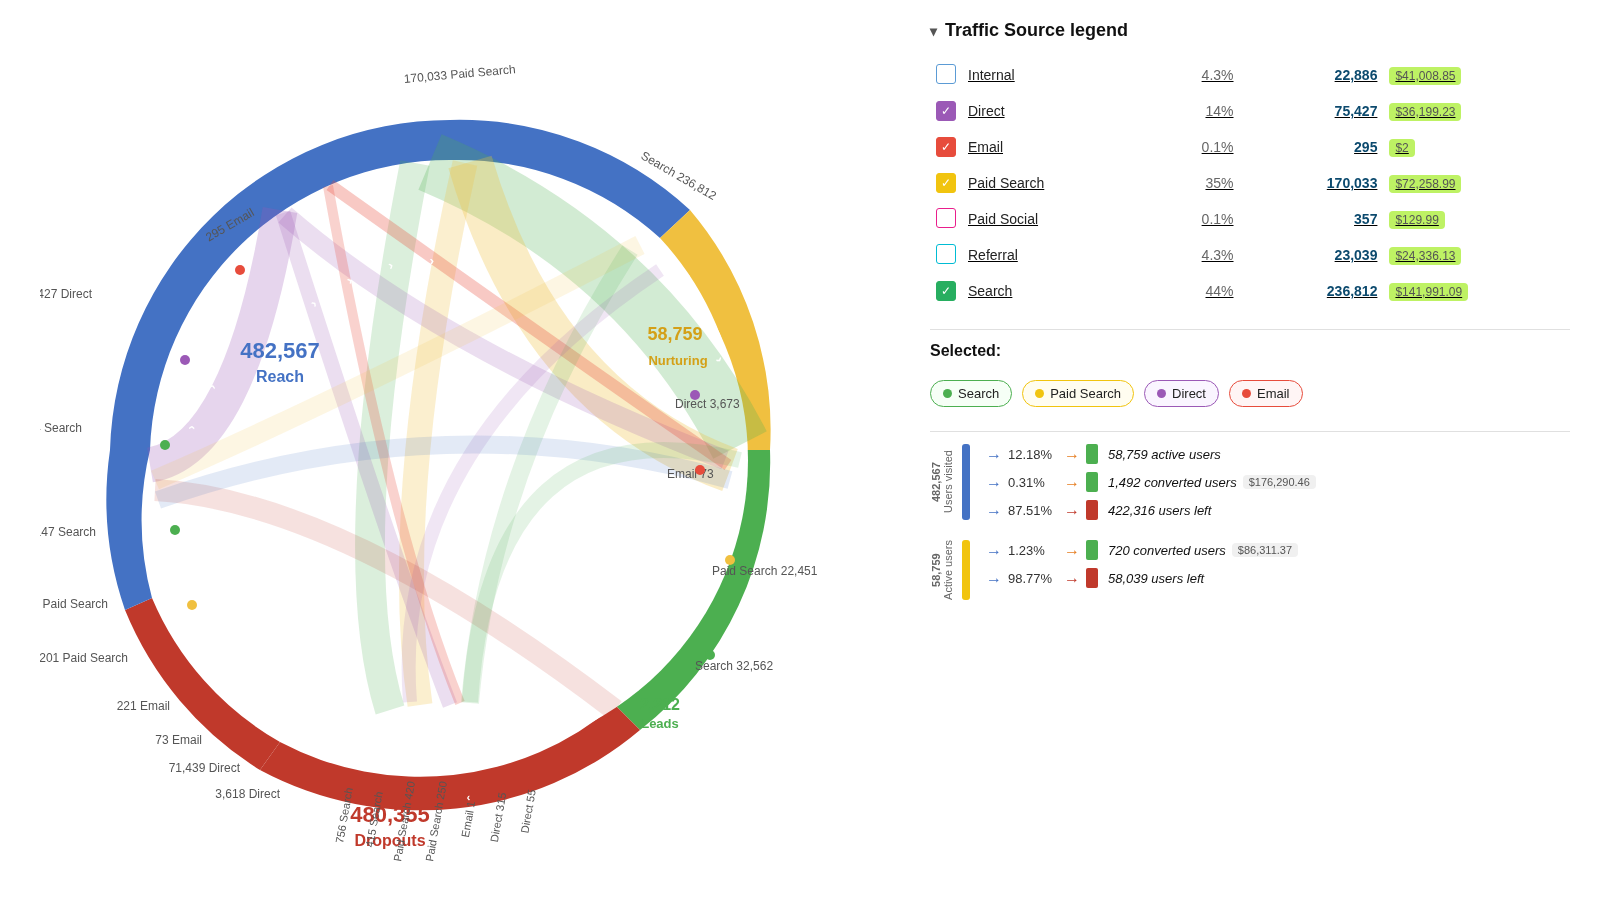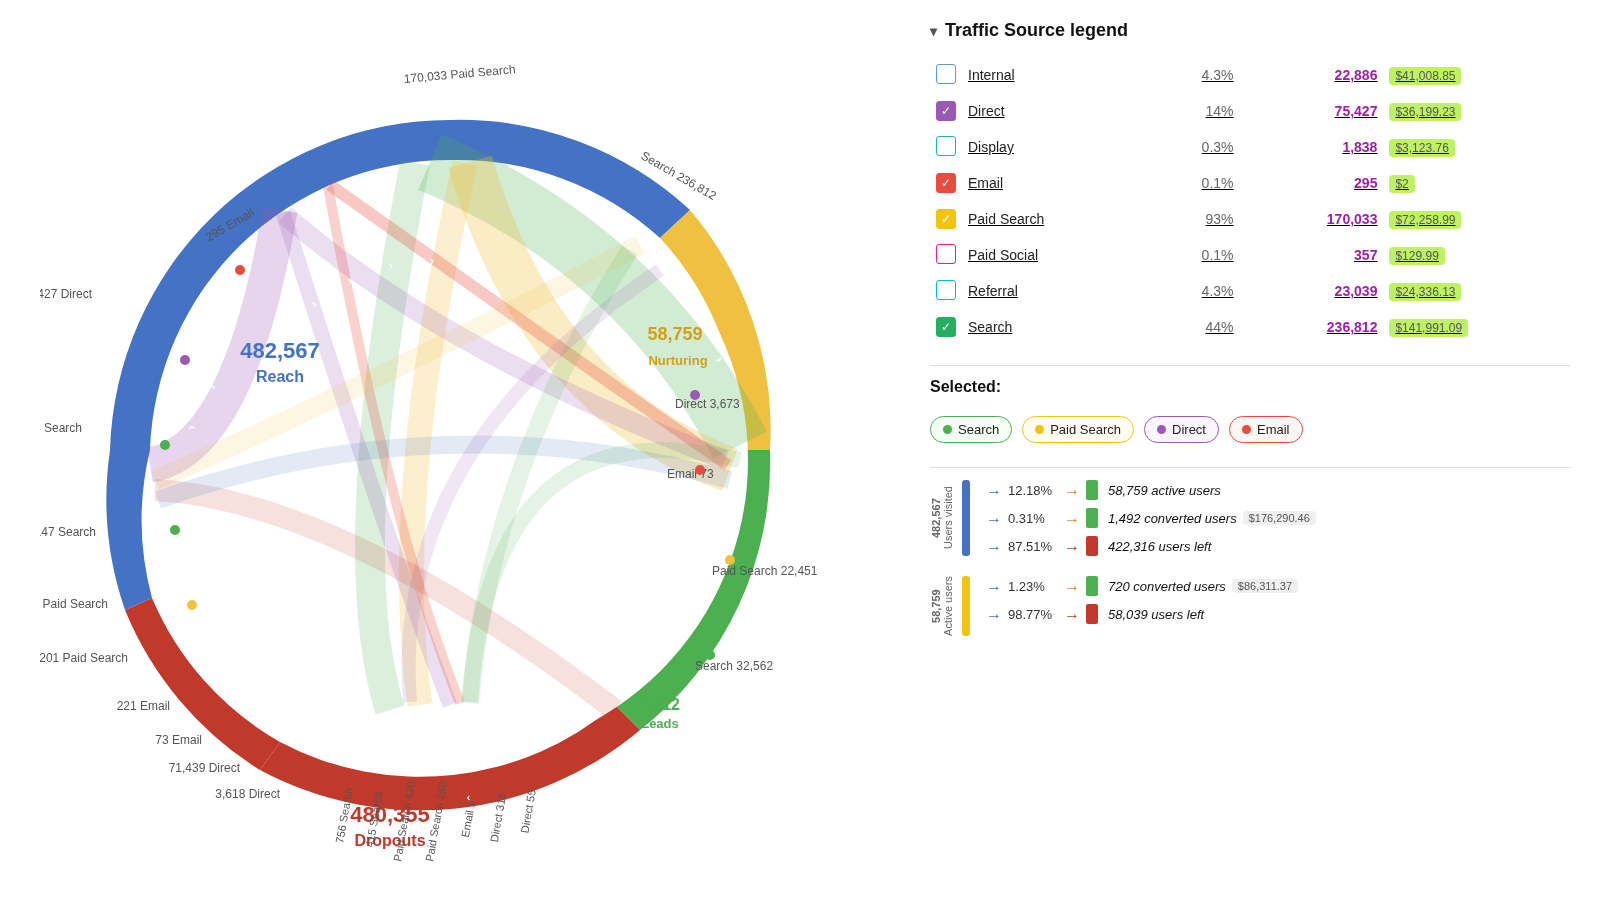--- a/index.html
+++ b/index.html
@@ -21,21 +21,21 @@
     .legend-check.checked-teal { border-color: #1abc9c; background: #fff; color: #1abc9c; }
     .legend-check.checked-red { border-color: #e74c3c; background: #e74c3c; color: #fff; }
     .legend-check.checked-yellow { border-color: #f1c40f; background: #f1c40f; color: #fff; }
     .legend-check.checked-pink { border-color: #e91e8c; background: #fff; color: #e91e8c; }
     .legend-check.checked-cyan { border-color: #00bcd4; background: #fff; color: #00bcd4; }
     .legend-check.checked-green { border-color: #27ae60; background: #27ae60; color: #fff; }
     .legend-check.checked-orange { border-color: #e67e22; background: #fff; color: #e67e22; }
     
     .legend-name { font-size: 14px; color: #222; min-width: 90px; }
     .legend-pct { color: #666; font-size: 13px; min-width: 45px; text-align: right; }
-    .legend-num { font-weight: 700; font-size: 14px; color: #a21caf; min-width: 70px; text-align: right; }
+    .legend-num { font-weight: 700; font-size: 14px; color: #0c4a6e; min-width: 70px; text-align: right; }
     .legend-money { background: #bef264; border-radius: 4px; padding: 2px 6px; font-size: 12px; color: #555; white-space: nowrap; }
     
     .divider { border: none; border-top: 1px solid #e0e0e0; margin: 12px 0; }
     
     
     .selected-label { font-size: 16px; font-weight: 700; margin-bottom: 20px; color: #111; }
     .selected-chips { display: flex; gap: 10px; flex-wrap: wrap; margin-bottom: 24px; }
     .chip { display: flex; align-items: center; gap: 6px; padding: 5px 12px; border-radius: 20px; font-size: 13px; font-weight: 500; border: 1.5px solid; }
     .chip-green { border-color: #4caf50; color: #222; background: #f6fff6; }
     .chip-yellow { border-color: #f1c40f; color: #222; background: #fffdf0; }
@@ -191,37 +191,30 @@
     <td><span class="legend-money">$41,008.85</span></td>
   </tr>
         <tr>
     <td style="width:28px;"><div class="legend-check checked-purple">✓</div></td>
     <td class="legend-name">Direct</td>
     <td class="legend-pct">14%</td>
     <td class="legend-num">75,427</td>
     <td><span class="legend-money">$36,199.23</span></td>
   </tr>
         <tr>
-    <td style="width:28px;"><div class="legend-check checked-teal"></div></td>
-    <td class="legend-name">Display</td>
-    <td class="legend-pct">0.3%</td>
-    <td class="legend-num">1,838</td>
-    <td><span class="legend-money">$3,123.76</span></td>
-  </tr>
-        <tr>
     <td style="width:28px;"><div class="legend-check checked-red">✓</div></td>
     <td class="legend-name">Email</td>
     <td class="legend-pct">0.1%</td>
     <td class="legend-num">295</td>
     <td><span class="legend-money">$2</span></td>
   </tr>
         <tr>
     <td style="width:28px;"><div class="legend-check checked-yellow">✓</div></td>
     <td class="legend-name">Paid Search</td>
-    <td class="legend-pct">93%</td>
+    <td class="legend-pct">35%</td>
     <td class="legend-num">170,033</td>
     <td><span class="legend-money">$72,258.99</span></td>
   </tr>
         <tr>
     <td style="width:28px;"><div class="legend-check checked-pink"></div></td>
     <td class="legend-name">Paid Social</td>
     <td class="legend-pct">0.1%</td>
     <td class="legend-num">357</td>
     <td><span class="legend-money">$129.99</span></td>
   </tr>

